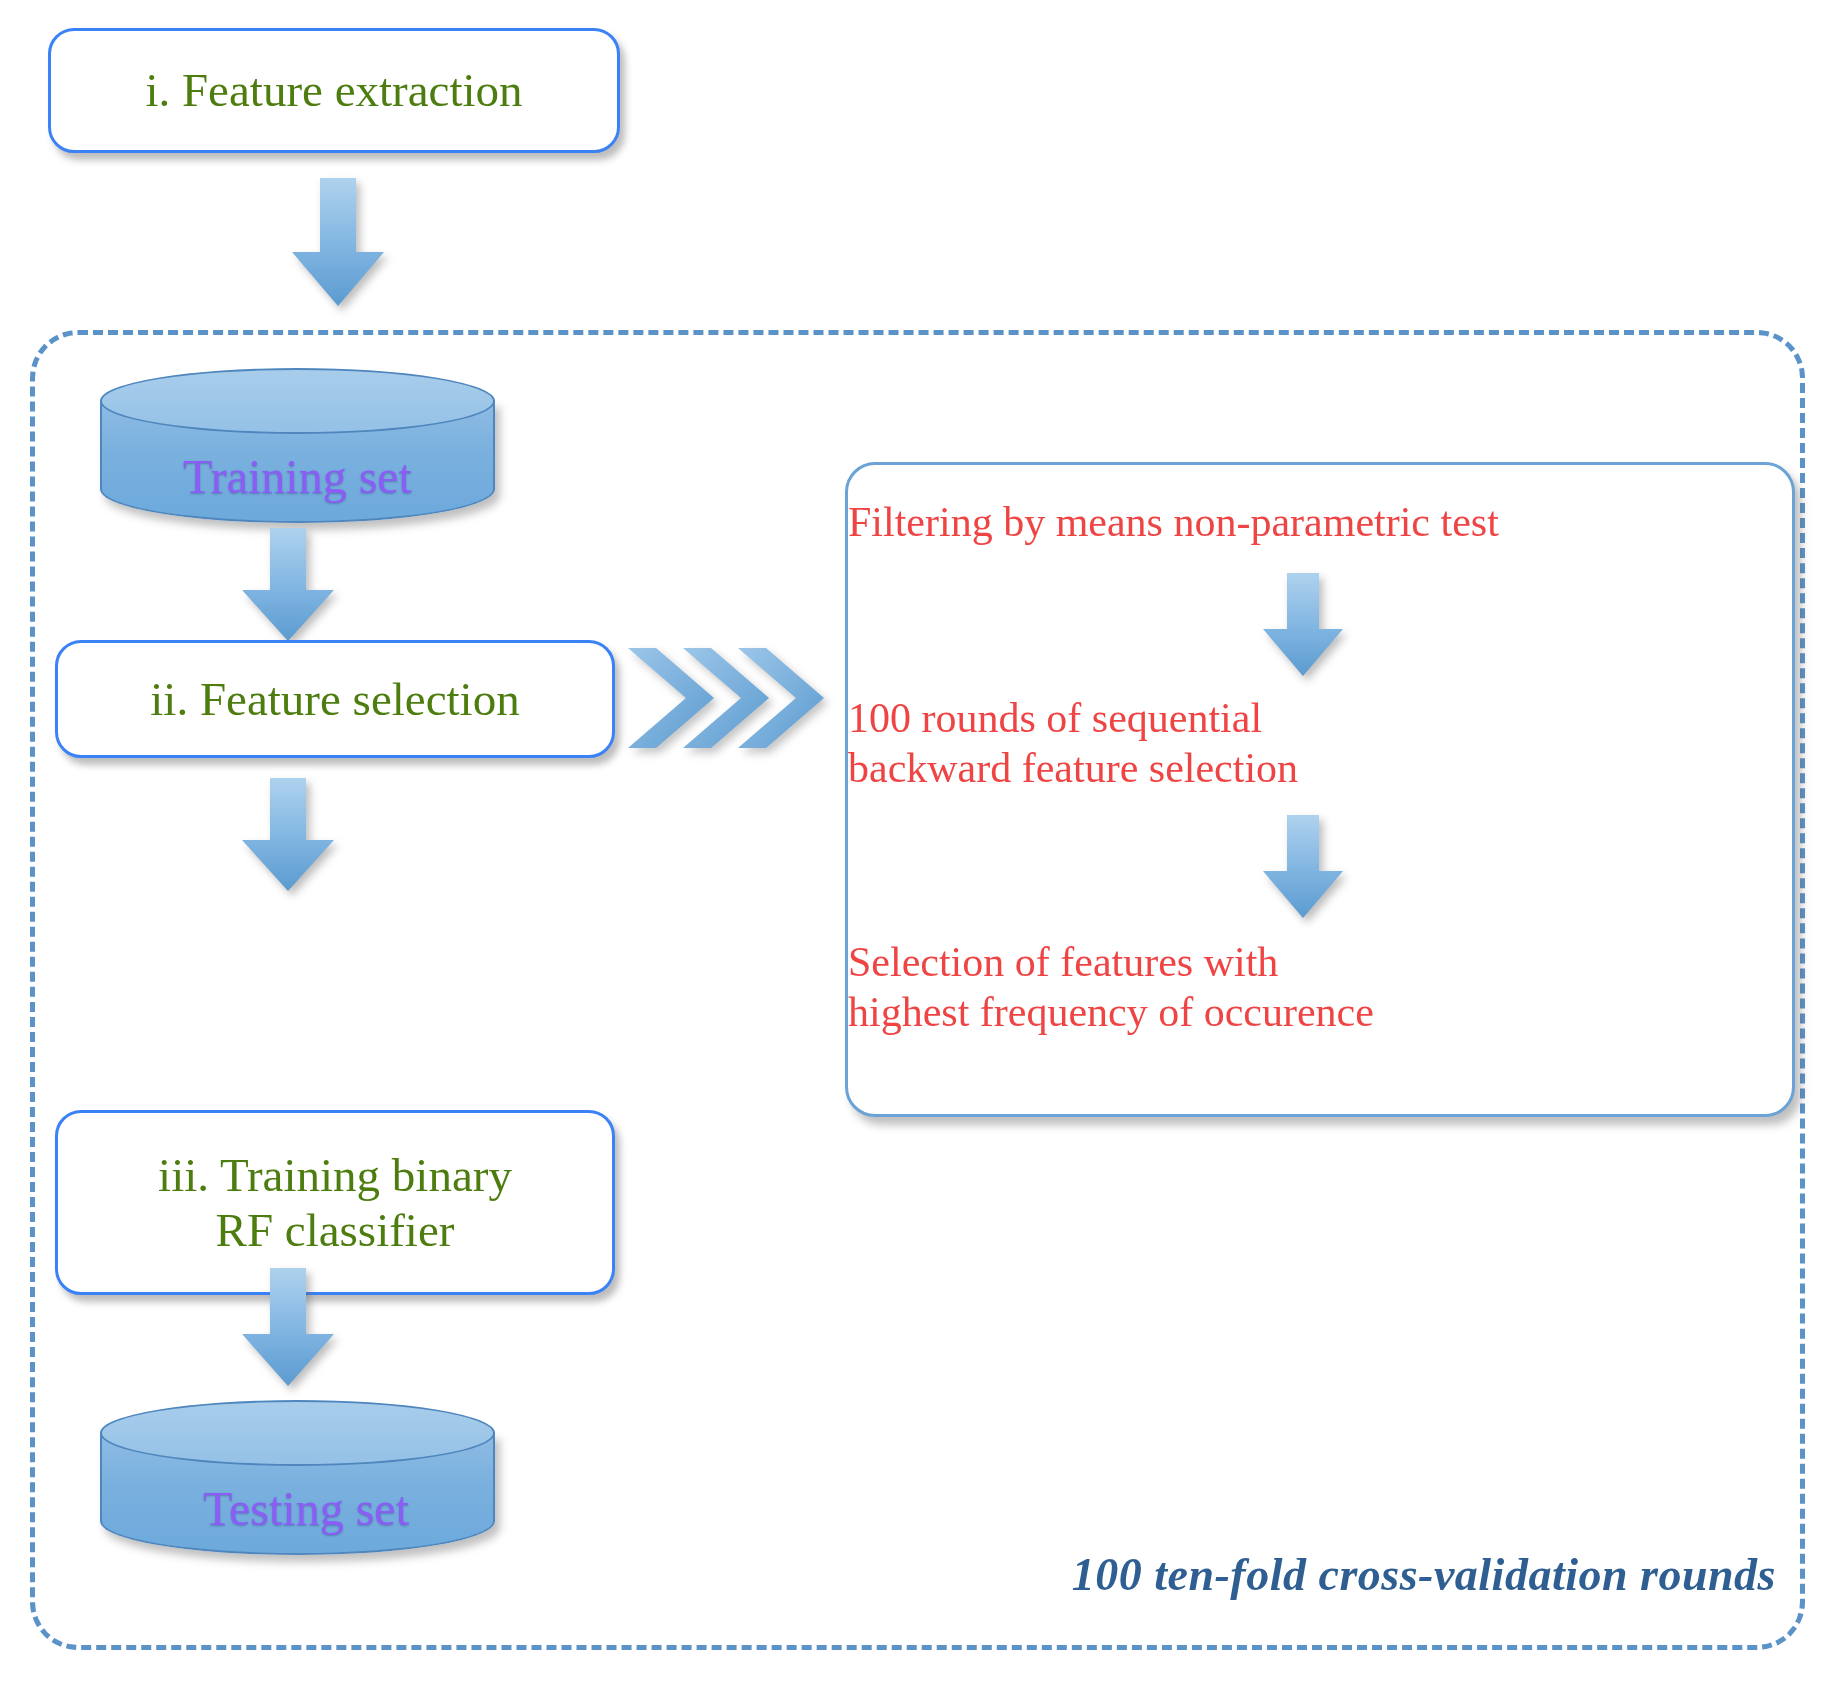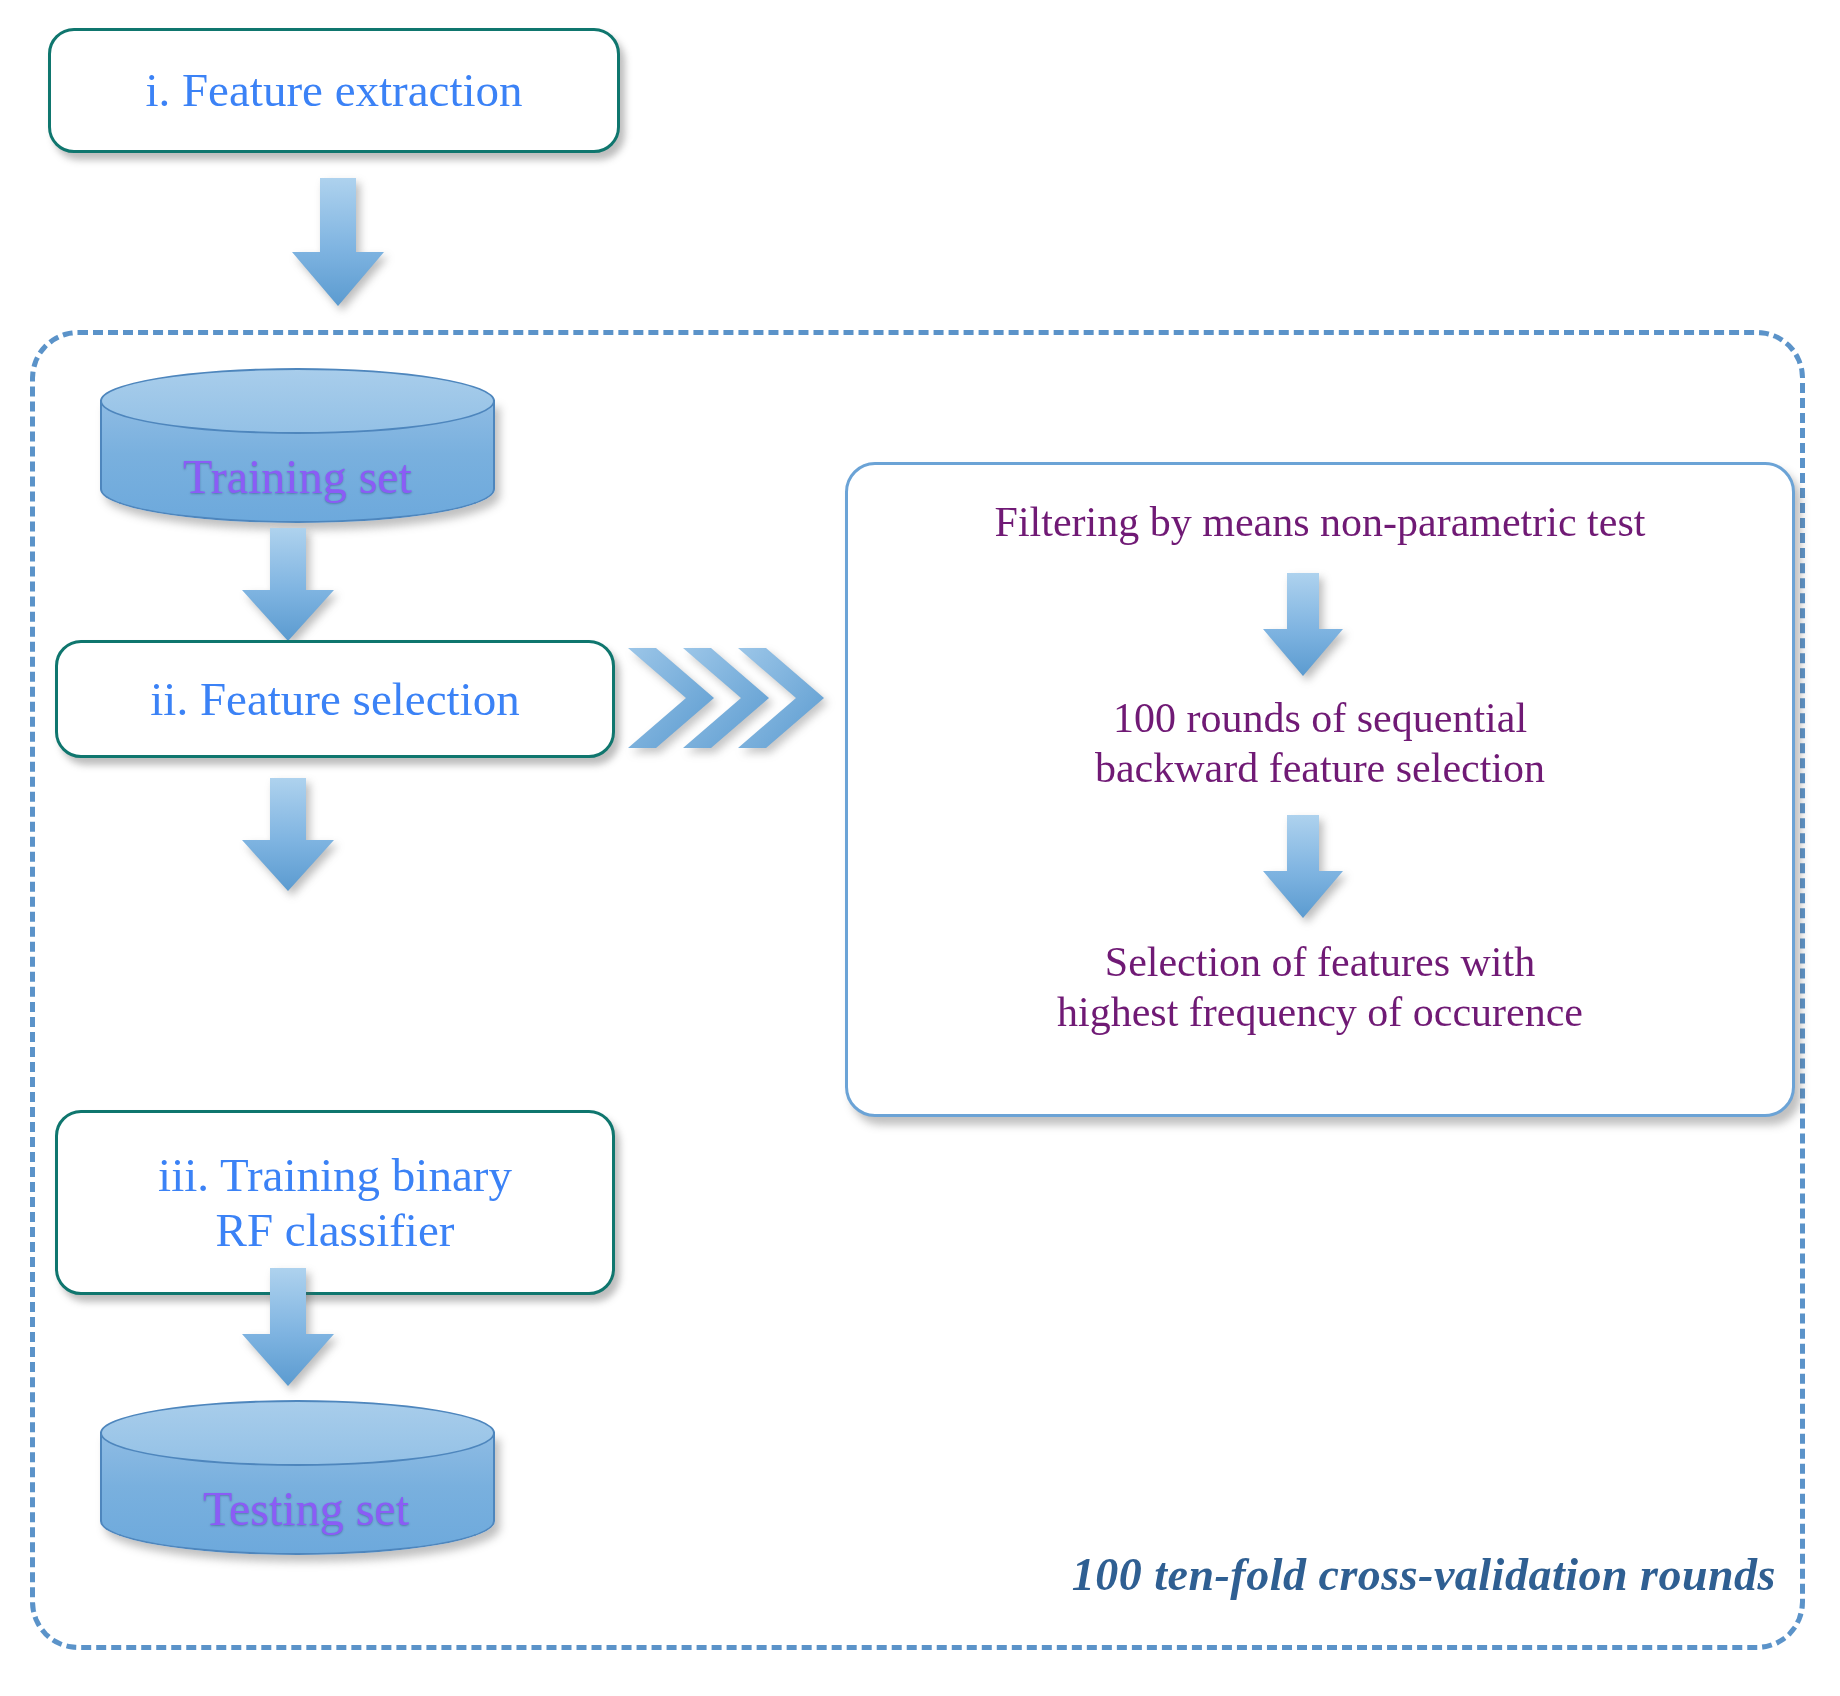--- a/index.html
+++ b/index.html
@@ -5,46 +5,45 @@
   html,body{margin:0;padding:0;background:#ffffff;}
   body{width:1840px;height:1696px;position:relative;overflow:hidden;
        font-family:"Liberation Serif","DejaVu Serif",serif;}
 
   .stage{position:absolute;left:0;top:0;width:1840px;height:1696px;}
 
   
   .pbox{
     position:absolute;
     background:#ffffff;
-    border:3px solid #0f766e;
+    border:3px solid #3b82f6;
     border-radius:26px;
     box-shadow:5px 7px 7px rgba(90,90,90,0.40);
     display:flex;align-items:center;justify-content:center;
     text-align:center;
-    color:#3b82f6;
+    color:#4d7c0f;
     line-height:1.15;
     box-sizing:border-box;
     font-family:Liberation Serif, serif;
   }
   .pbox .txt{display:block;padding:0 10px;}
 
   
   .panel{
     position:absolute;
     background:#ffffff;
     border:3px solid #6ba3d6;
     border-radius:30px;
     box-shadow:6px 8px 9px rgba(90,90,90,0.38);
     box-sizing:border-box;
   }
   .panel-line{
     position:absolute;
     width:100%;
-    text-align:center;
-    color:#701a75;
+    color:#ef4444;
     line-height:1.2;
   }
 
   
   .dashbox{
     position:absolute;
     border:5px dashed #5b93c9;
     border-radius:48px;
     box-sizing:border-box;
     background:transparent;

